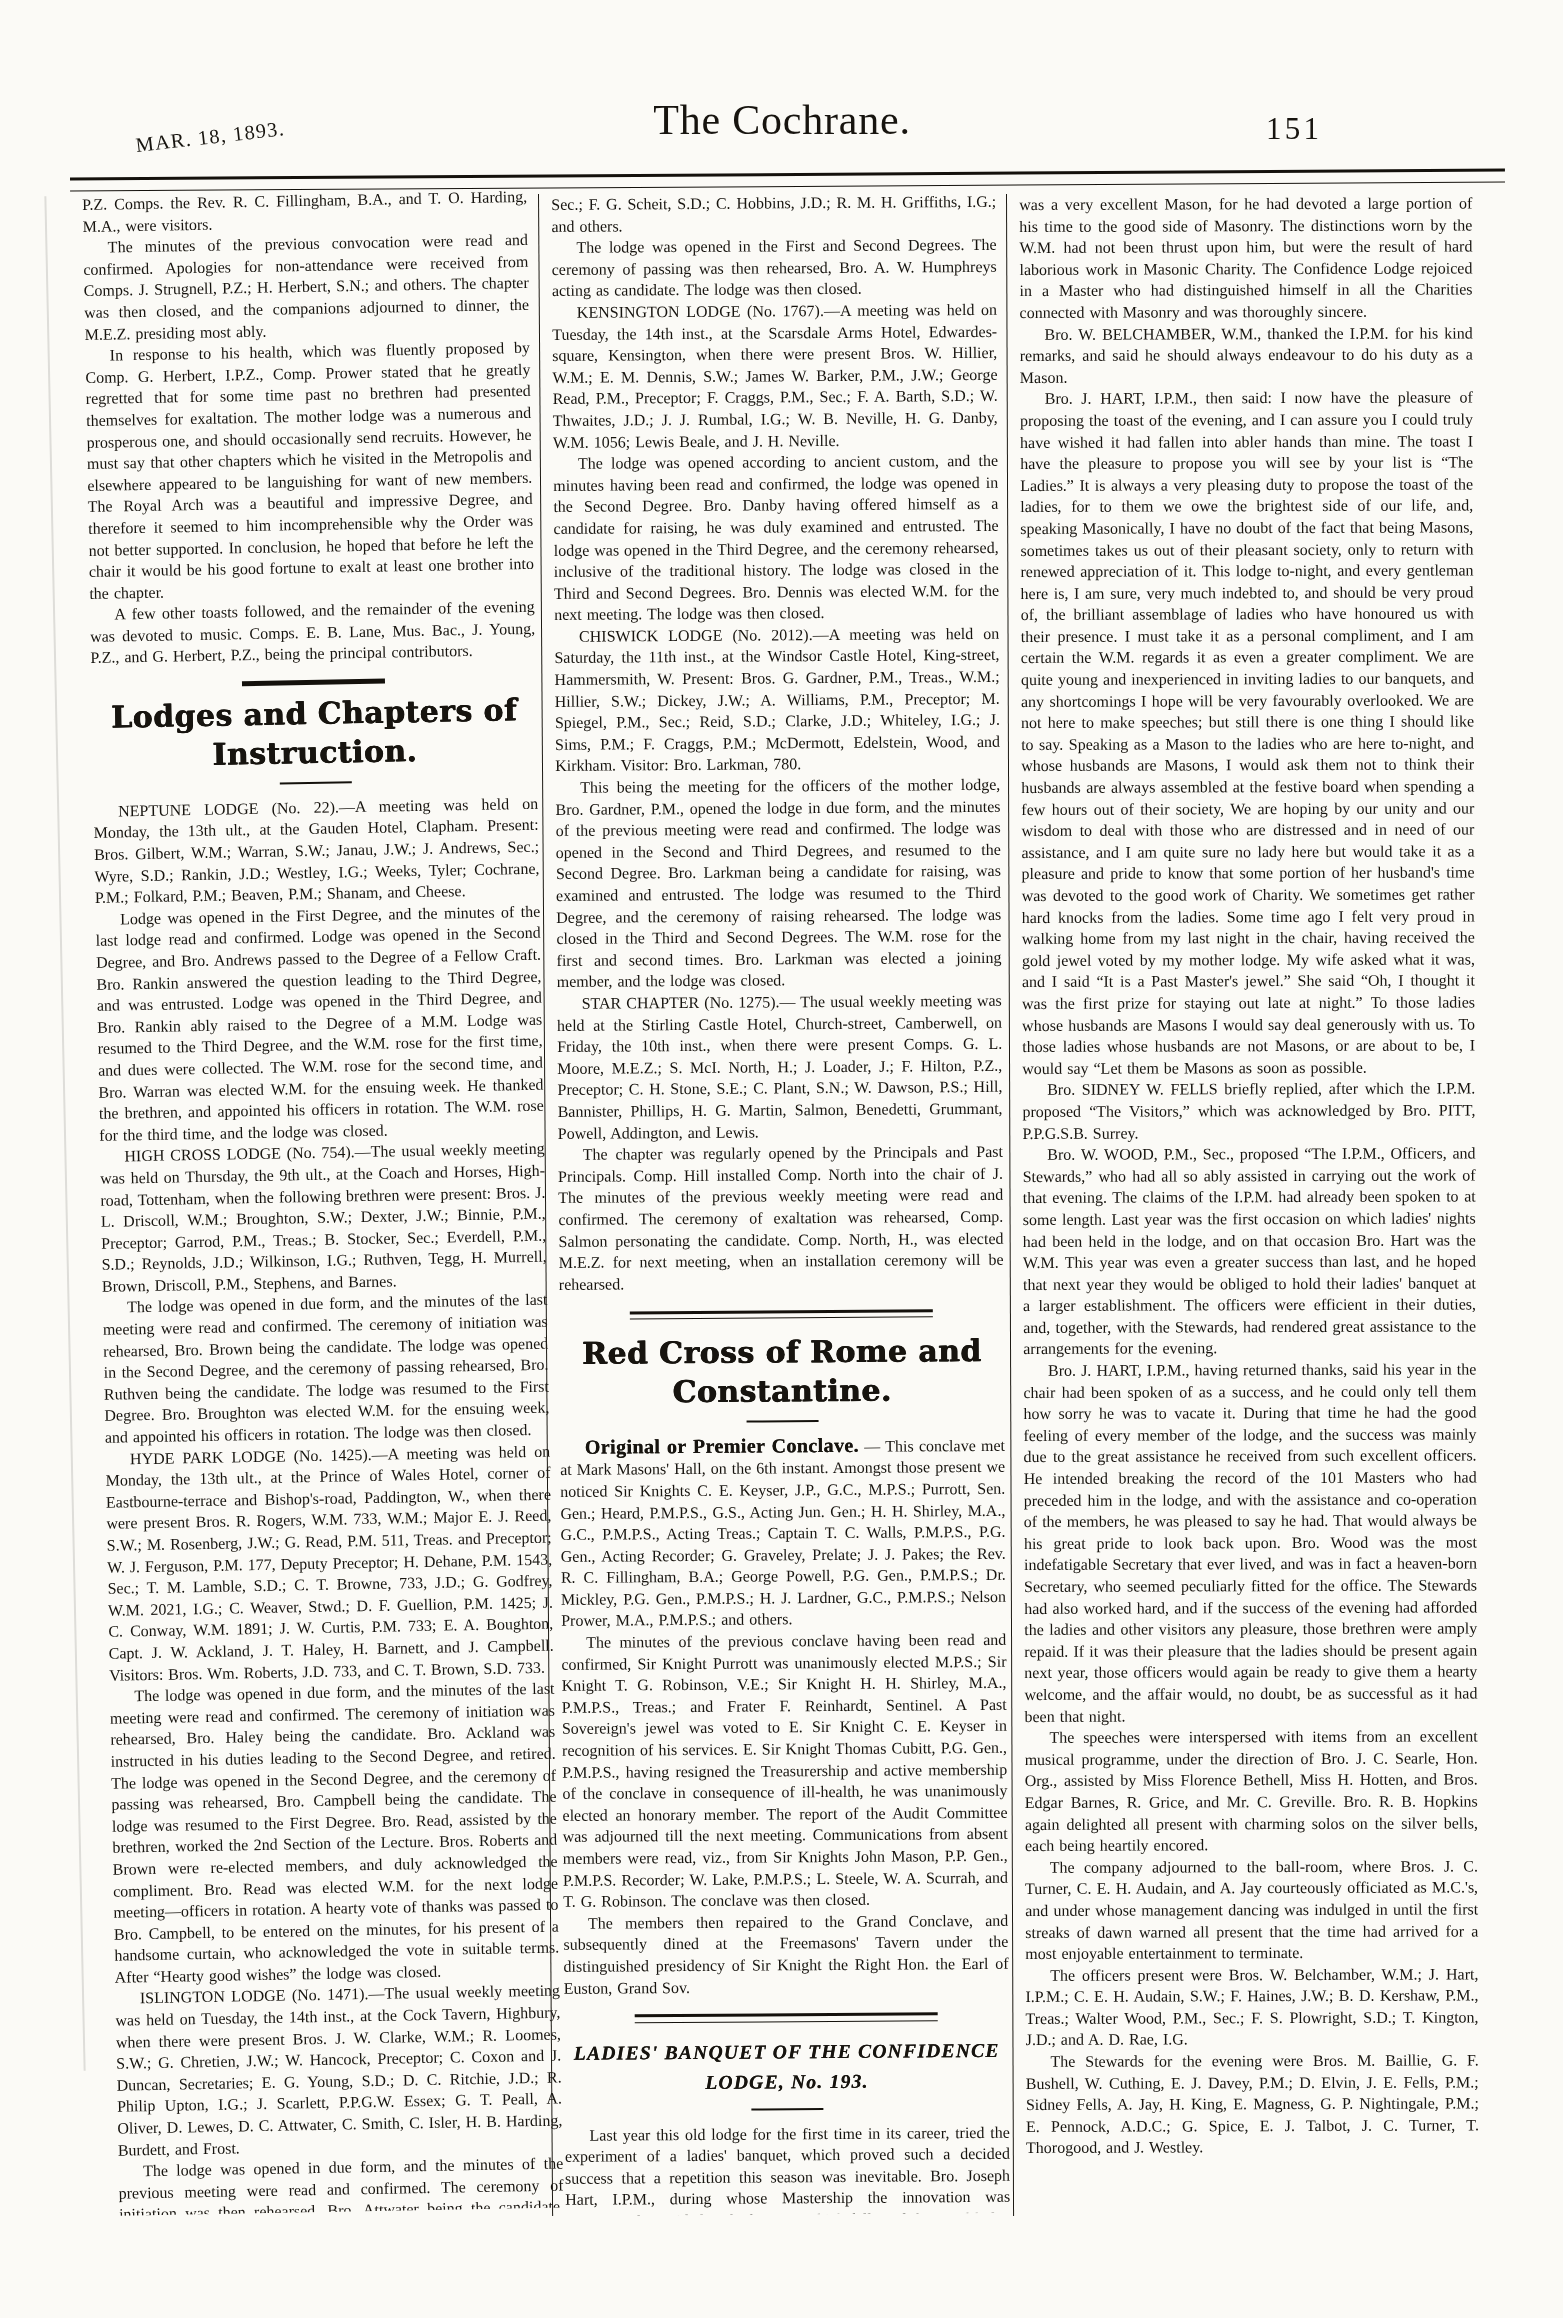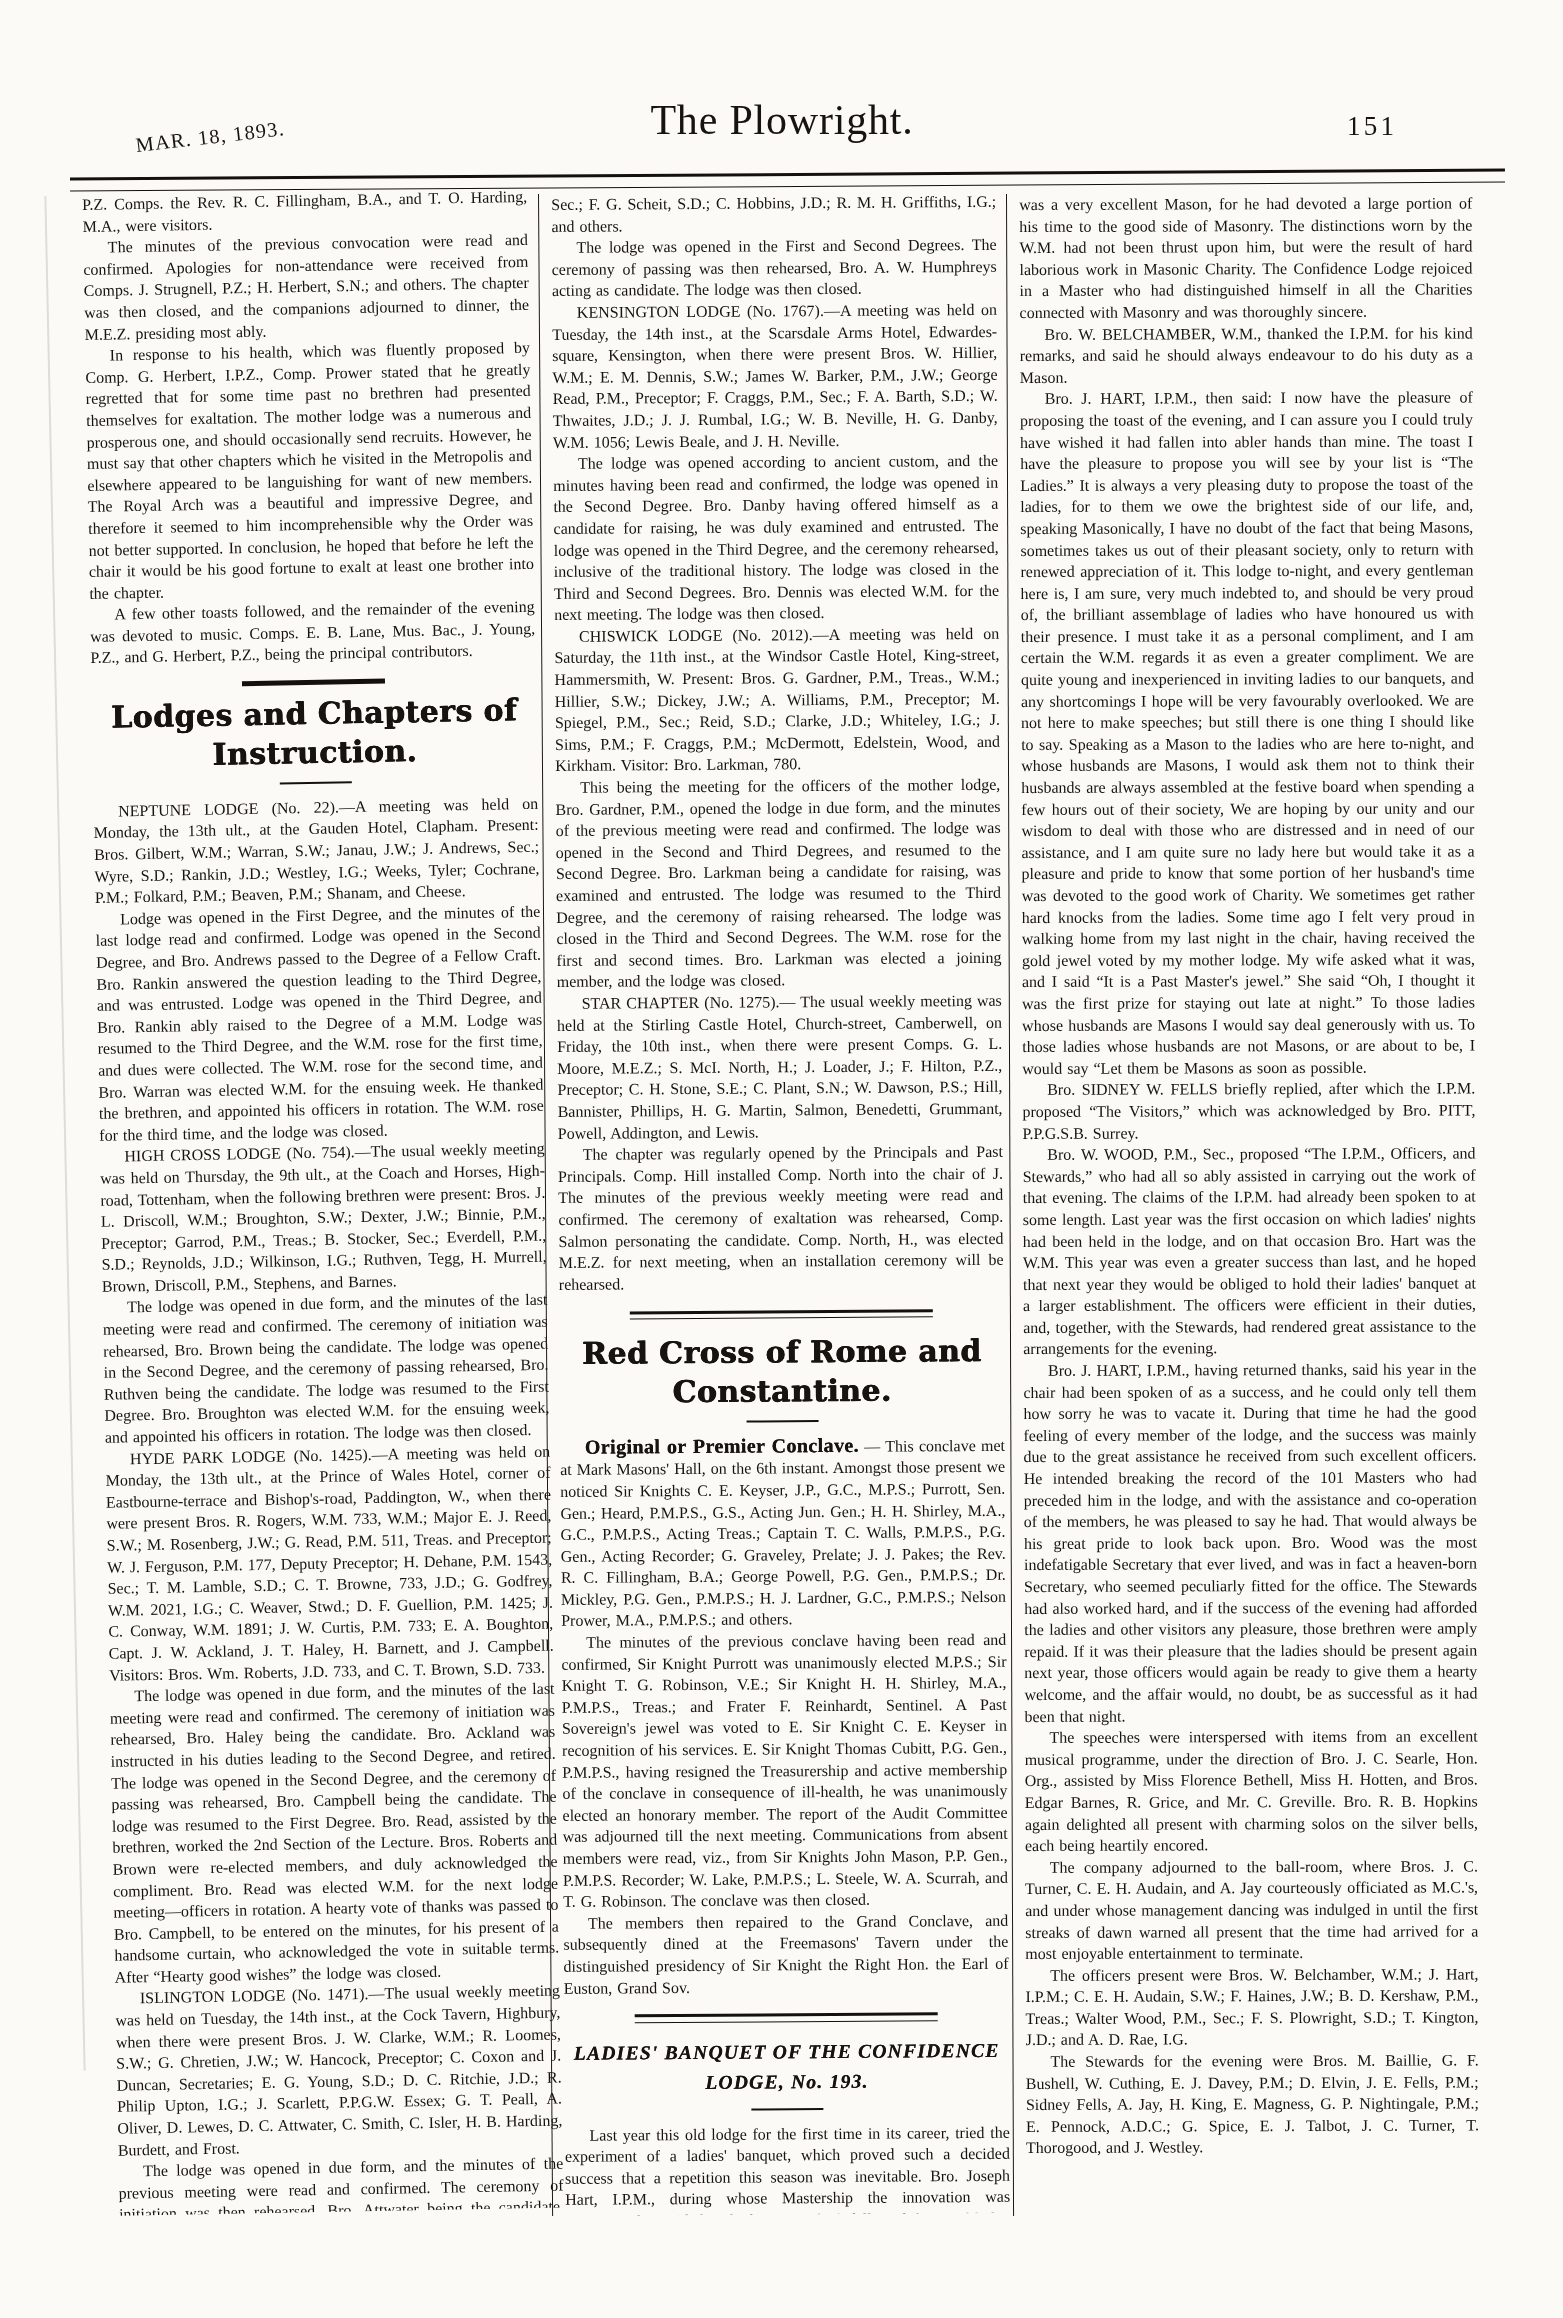--- a/index.html
+++ b/index.html
@@ -13,21 +13,21 @@
   
   .masthead { position:absolute; top:96px; left:0; width:1564px; height:82px; }
   .issue-date {
     position:absolute; left:137px; top:38px; font-size:20.4px; letter-spacing:1.2px;
     transform:rotate(-6.5deg); transform-origin:left bottom; white-space:nowrap;
   }
   .masthead-title {
     position:absolute; left:0; top:0; width:1564px; text-align:center;
     font-size:42px; letter-spacing:0.8px;
   }
-  .page-number { position:absolute; left:1347px; top:14.7px; font-size:27px; letter-spacing:3.3px; }
+  .page-number { position:absolute; left:1266px; top:14.7px; font-size:31px; letter-spacing:3.3px; }
   .header-rule {
     position:absolute; left:70px; top:173px; width:1435px; height:9.8px;
     border-top:3.3px solid #14110c; border-bottom:1.6px solid #14110c;
     transform:rotate(-0.35deg);
   }
   
   .columns { position:absolute; top:194px; left:82px; display:flex; align-items:flex-start; }
   .column { width:445px; padding-right:10.6px; height:2022px; overflow:hidden; }
   .column + .column { border-left:1.6px solid #1d1a14; padding-left:12.2px; }
   .col-1 { transform:rotate(-1.05deg); transform-origin:0 0; }
@@ -63,21 +63,21 @@
   
   .scan-edge { position:absolute; left:64px; top:196px; width:1.6px; height:1875px; background:rgba(20,17,12,0.12); transform:rotate(-1.2deg); }
 </style>
 </head>
 <body>
 
 <div class="page">
   <div class="scan-edge"></div>
   <div class="masthead">
     <div class="issue-date">MAR. 18, 1893.</div>
-    <div class="masthead-title">The Plowright.</div>
+    <div class="masthead-title">The Cochrane.</div>
     <div class="page-number">151</div>
   </div>
   <div class="header-rule"></div>
   <div class="columns">
       <div class="column col-1">
         <p class="para cont">P.Z.  Comps. the Rev. R. C. Fillingham, B.A., and T. O. Harding, M.A., were visitors.</p>
         <p class="para">The minutes of the previous convocation were read and confirmed.  Apologies for non-attendance were received from Comps. J. Strugnell, P.Z.;  H. Herbert, S.N.;  and others.  The chapter was then closed, and the companions adjourned to dinner, the M.E.Z. presiding most ably.</p>
         <p class="para">In response to his health, which was fluently proposed by Comp. G. Herbert, I.P.Z., Comp. Prower stated that he greatly regretted that for some time past no brethren had presented themselves for exaltation.  The mother lodge was a numerous and prosperous one, and should occasionally send recruits.  However, he must say that other chapters which he visited in the Metropolis and elsewhere appeared to be languishing for want of new members.  The Royal Arch was a beautiful and impressive Degree, and therefore it seemed to him incomprehensible why the Order was not better supported.  In conclusion, he hoped that before he left the chair it would be his good fortune to exalt at least one brother into the chapter.</p>
         <p class="para">A few other toasts followed, and the remainder of the evening was devoted to music.  Comps. E. B. Lane, Mus. Bac., J. Young, P.Z., and G. Herbert, P.Z., being the principal contributors.</p>
         <div class="rule-bar"></div>

